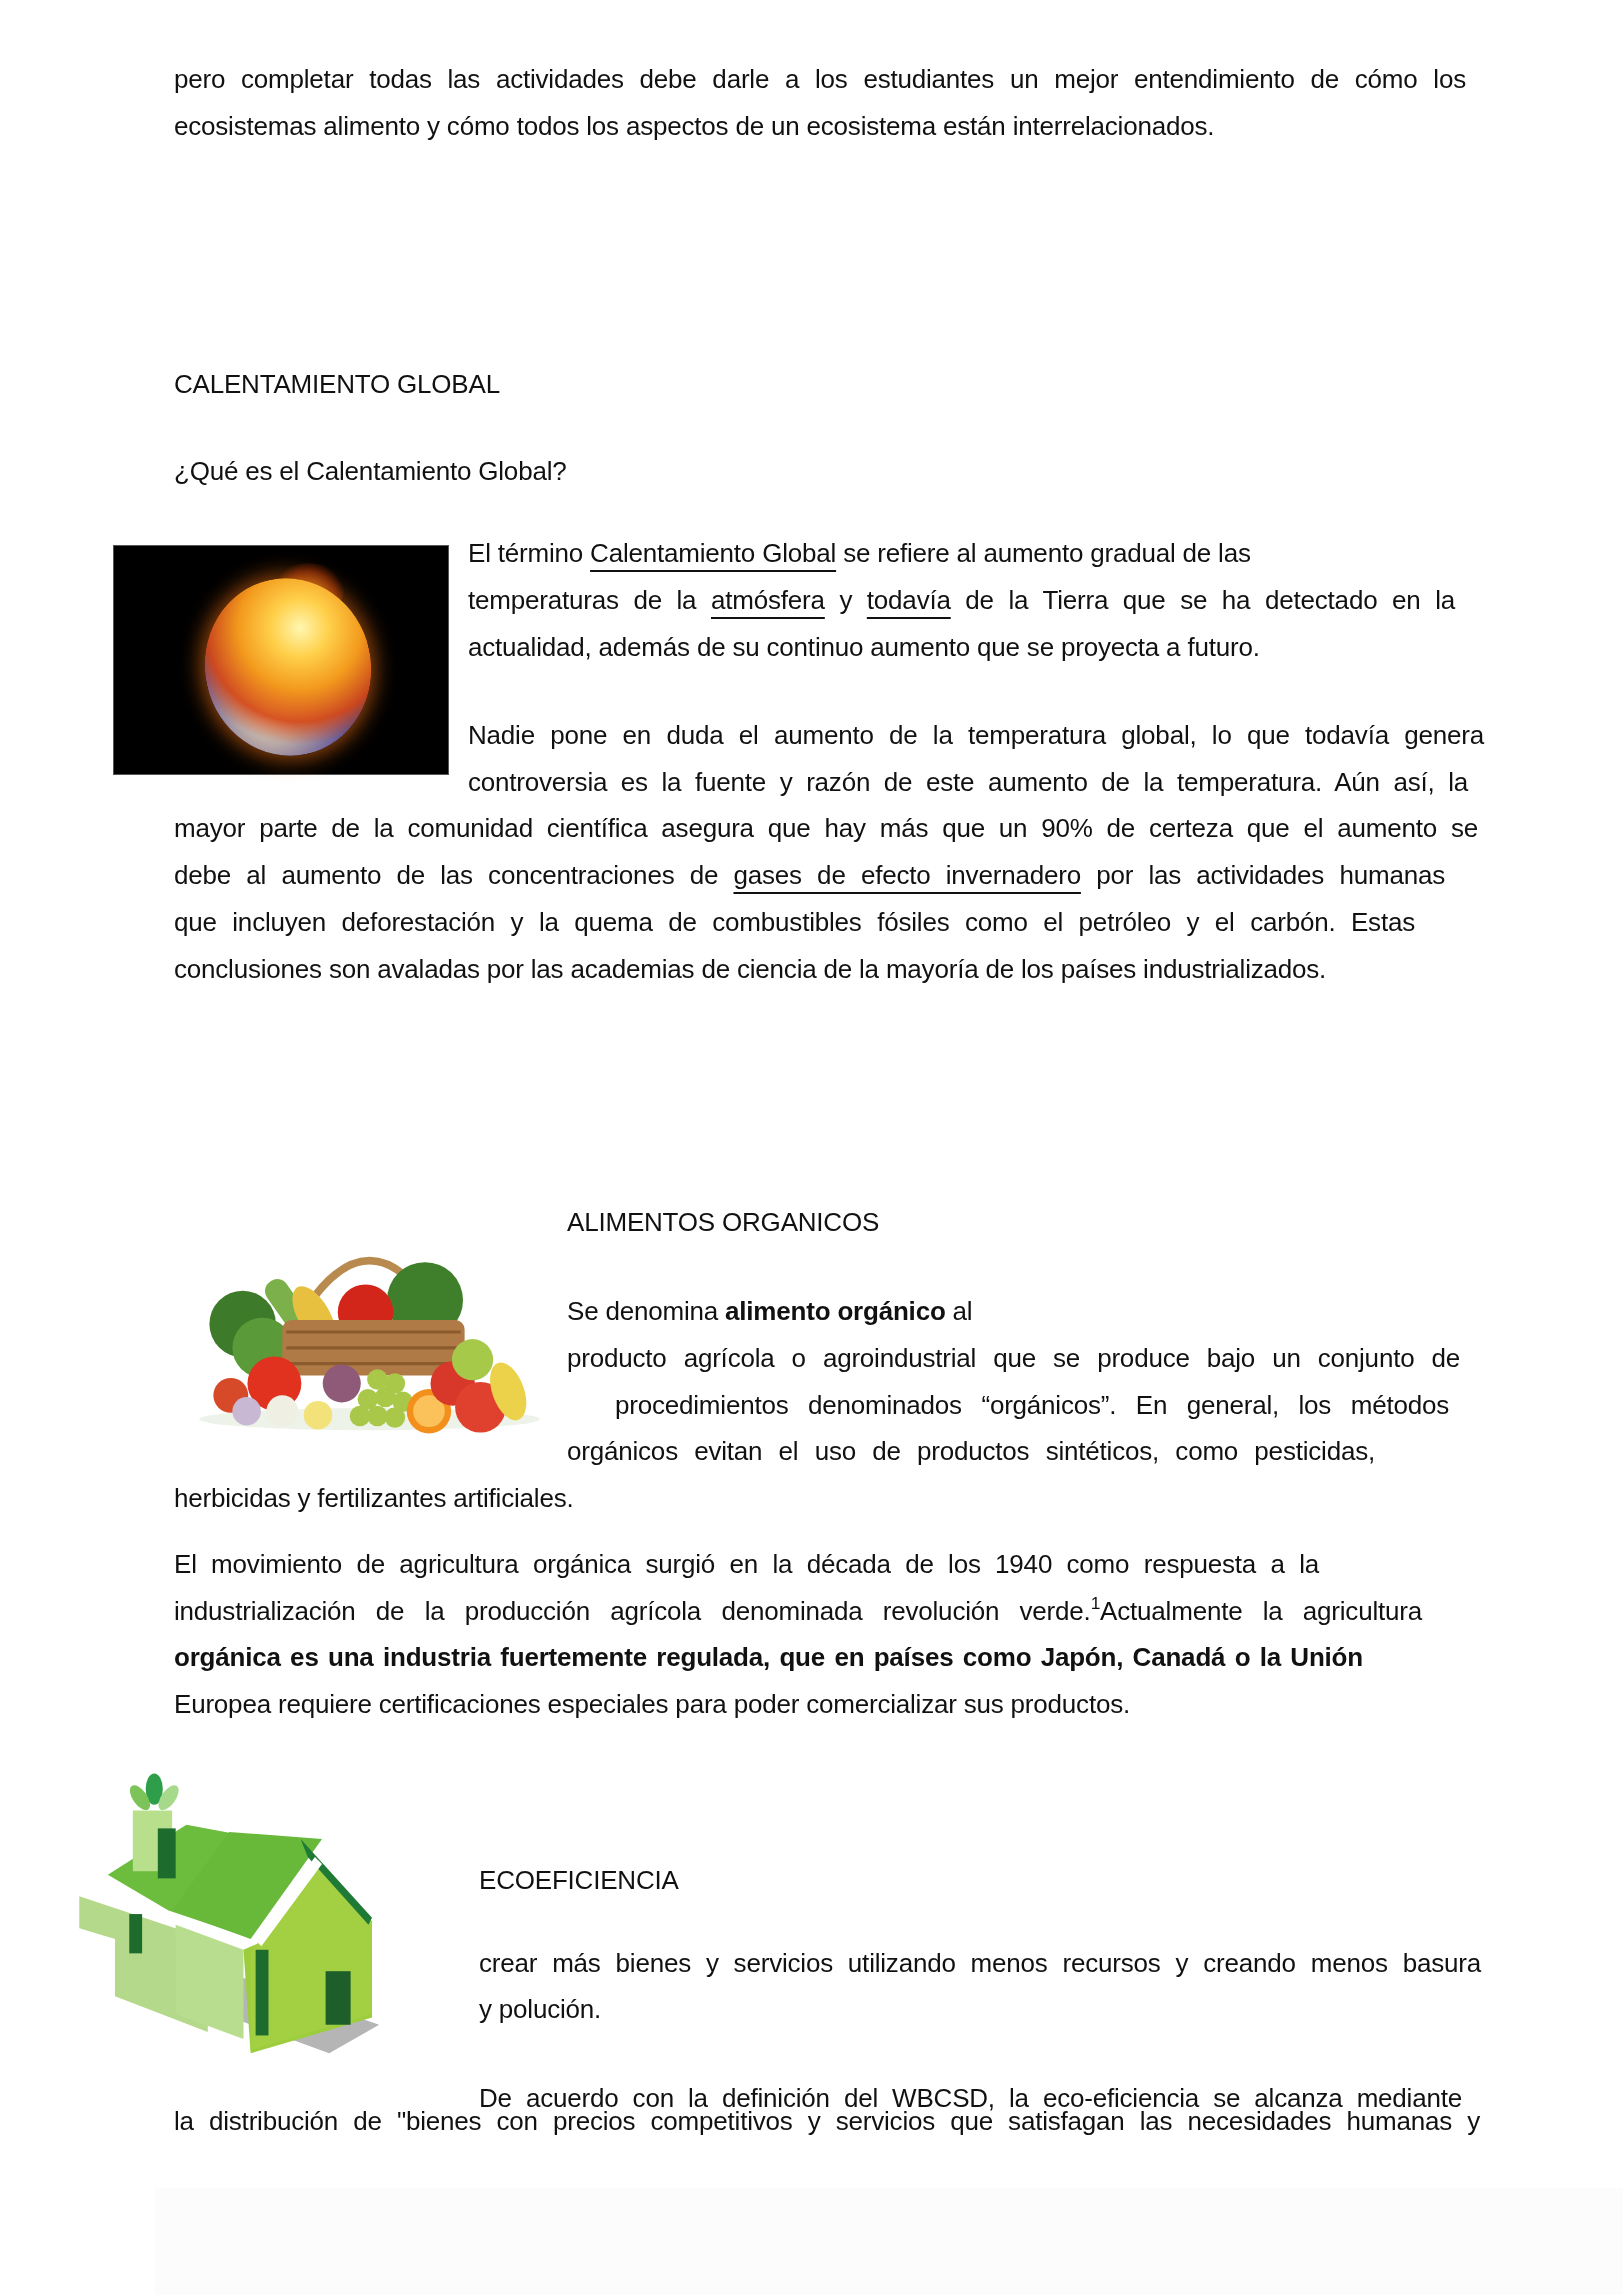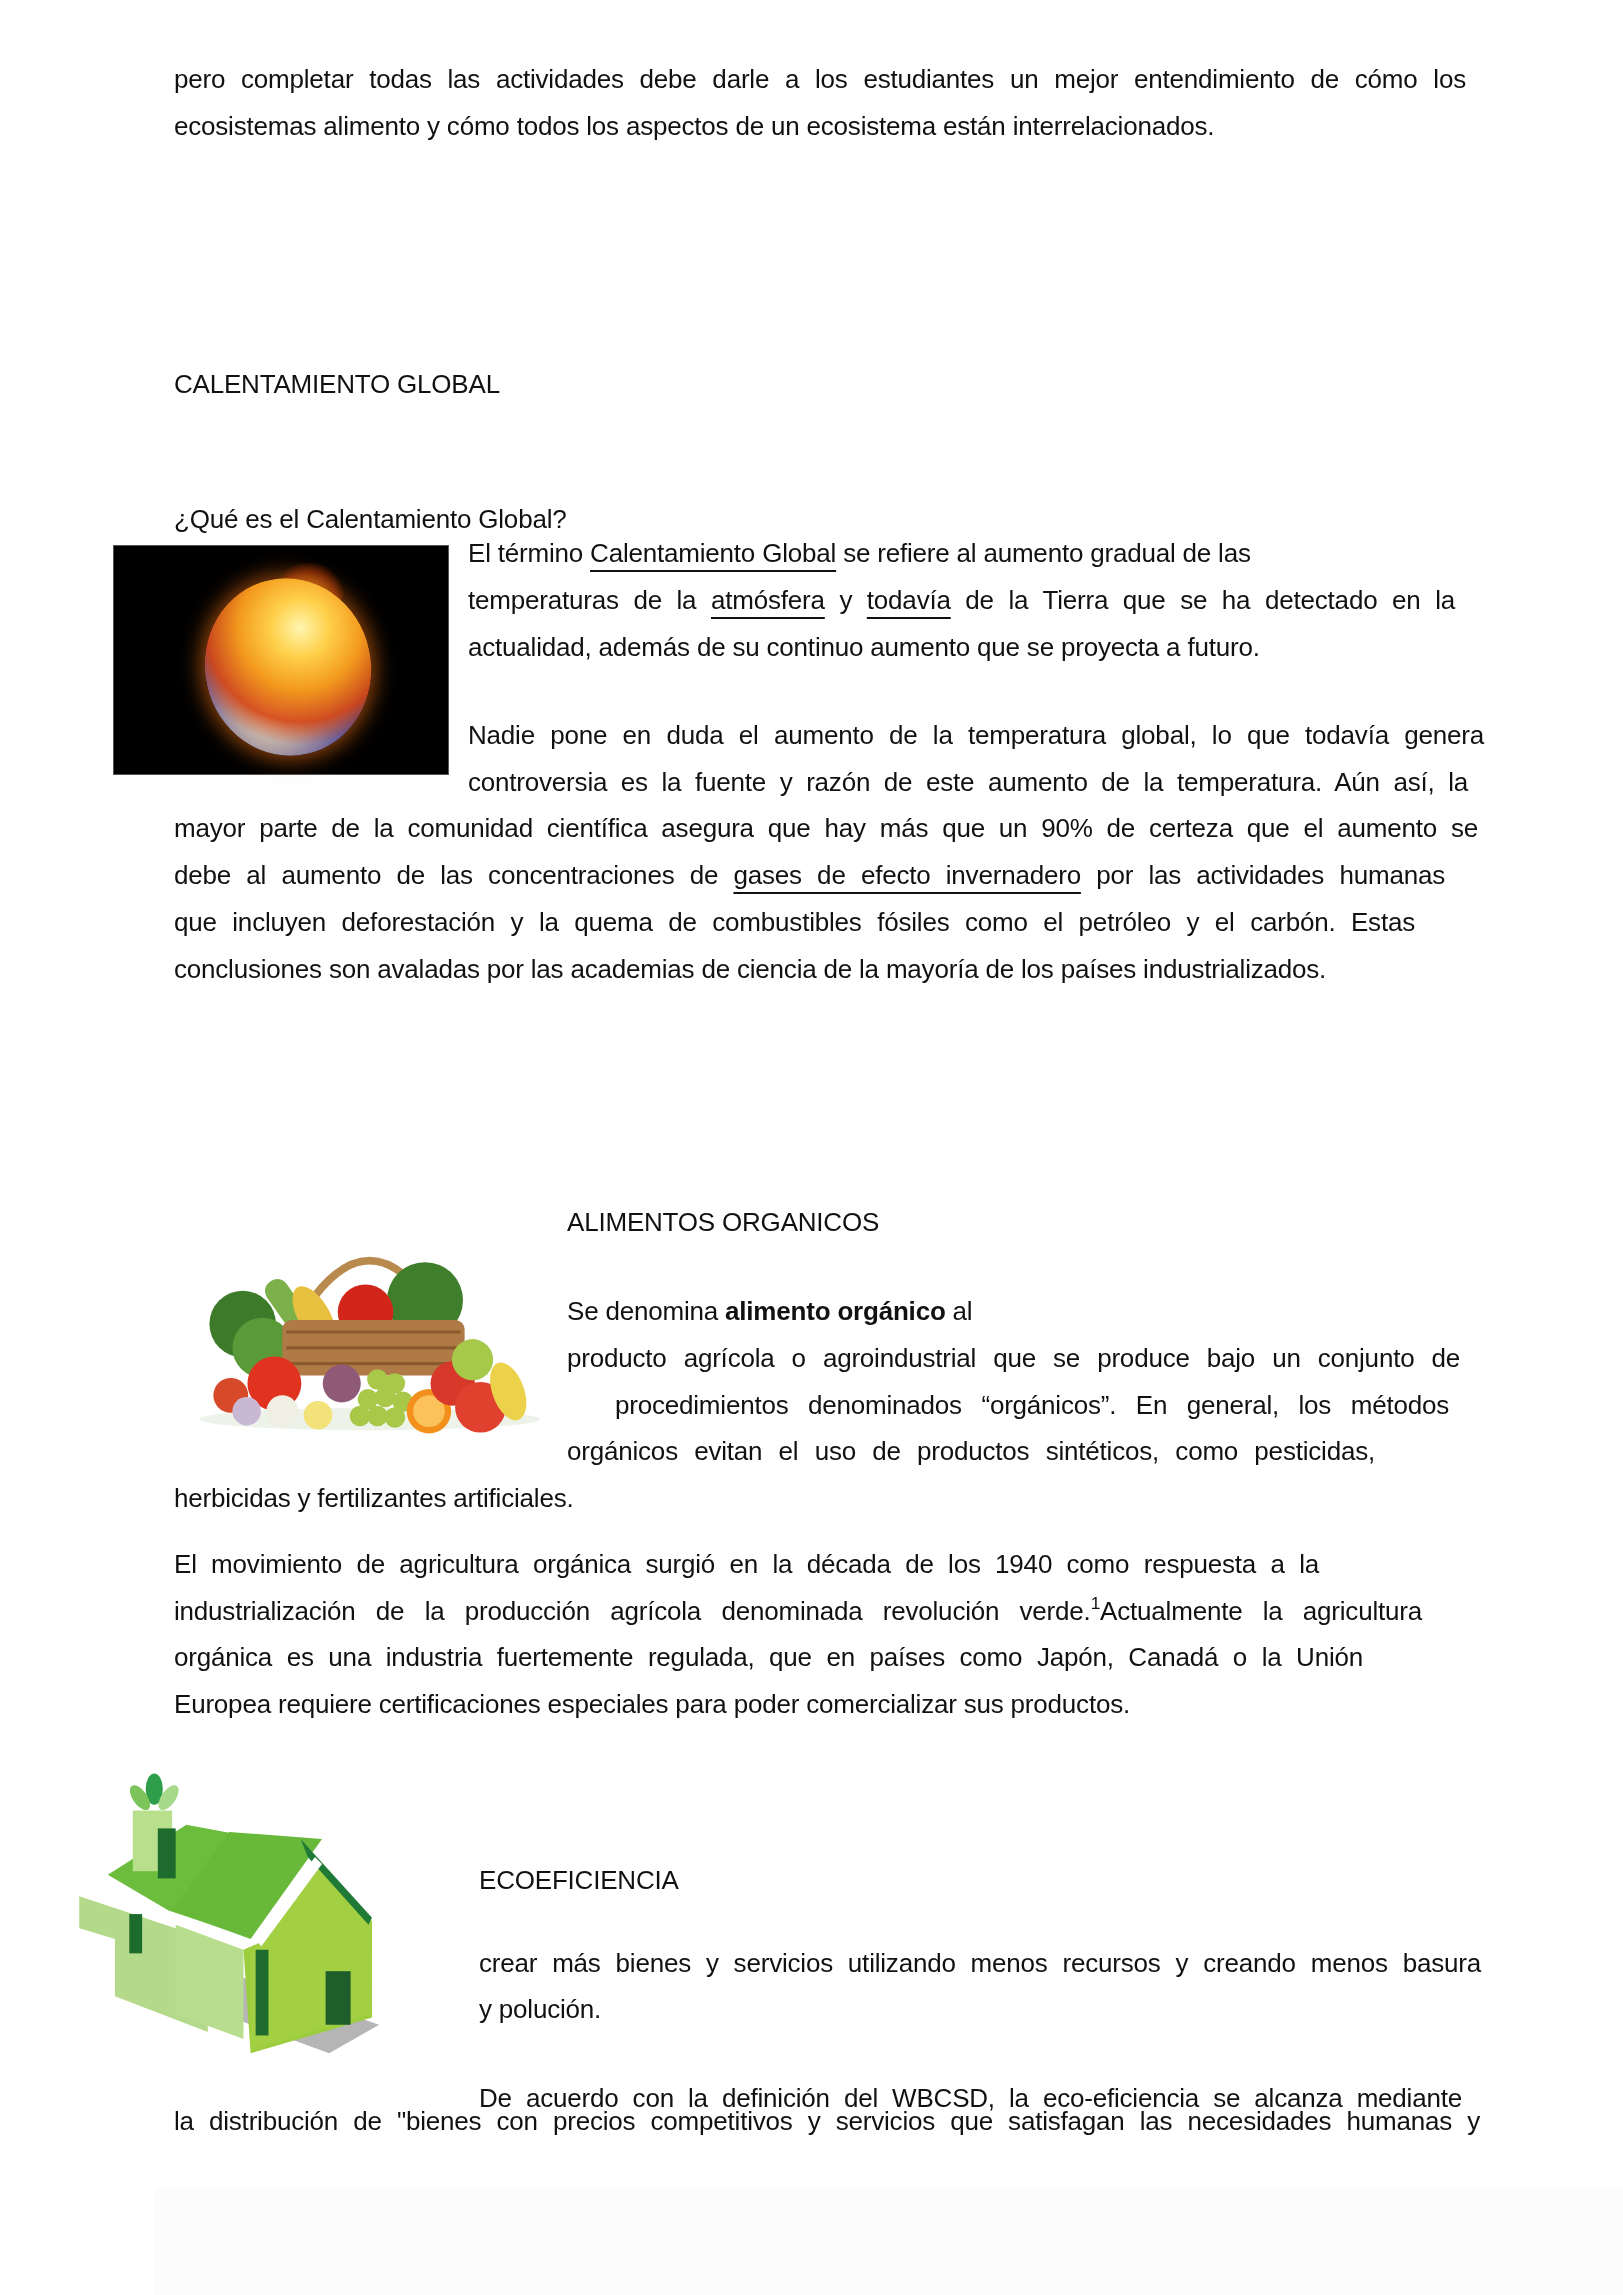--- a/index.html
+++ b/index.html
@@ -44,21 +44,21 @@
 </style>
 </head>
 <body>
 
 <div class="faint-band"></div>
 
 <div class="txt just" style="left:174px; top:56px; width:1292px;">pero completar todas las actividades debe darle a los estudiantes un mejor entendimiento de cómo los</div>
 <div class="txt" style="left:174px; top:103px;">ecosistemas alimento y cómo todos los aspectos de un ecosistema están interrelacionados.</div>
 
 <div class="txt" style="left:174px; top:361px;">CALENTAMIENTO GLOBAL</div>
-<div class="txt" style="left:174px; top:448px;margin-top:48px;">¿Qué es el Calentamiento Global?</div>
+<div class="txt" style="left:174px; top:448px;">¿Qué es el Calentamiento Global?</div>
 
 <div class="img earth">
   <div class="flame"></div>
   <div class="globe"></div>
 </div>
 
 <div class="txt" style="left:468px; top:530px;">
   <span>El término </span><span class="u">Calentamiento Global</span><span> se refiere al aumento gradual de las</span>
 </div>
 <div class="txt just" style="left:468px; top:577px; width:987px;">
@@ -117,21 +117,21 @@
 </div>
 <div class="txt just" style="left:567px; top:1335px; width:893px;">producto agrícola o agroindustrial que se produce bajo un conjunto de</div>
 <div class="txt just" style="left:567px; top:1382px; width:834px;margin-left:48px;">procedimientos denominados “orgánicos”. En general, los métodos</div>
 <div class="txt just" style="left:567px; top:1428px; width:808px;">orgánicos evitan el uso de productos sintéticos, como pesticidas,</div>
 <div class="txt" style="left:174px; top:1475px;">herbicidas y fertilizantes artificiales.</div>
 
 <div class="txt just" style="left:174px; top:1541px; width:1145px;">El movimiento de agricultura orgánica surgió en la década de los 1940 como respuesta a la</div>
 <div class="txt just" style="left:174px; top:1588px; width:1248px;">
   <span>industrialización de la producción agrícola denominada revolución verde.</span><sup>1</sup><span>Actualmente la agricultura</span>
 </div>
-<div class="txt just" style="left:174px; top:1634px; width:1189px;">orgánica es una industria fuertemente regulada, que en países como Japón, Canadá o la Unión</div>
+<div class="txt just" style="left:174px; top:1634px; width:1189px;font-weight:bold;">orgánica es una industria fuertemente regulada, que en países como Japón, Canadá o la Unión</div>
 <div class="txt" style="left:174px; top:1681px;">Europea requiere certificaciones especiales para poder comercializar sus productos.</div>
 
 <svg class="img house" viewBox="0 0 500 420">
   <polygon points="70,300 370,410 440,370 150,270" fill="#b5b5b5"></polygon>
   <polygon points="20,190 200,250 200,380 70,330 70,250 20,235" fill="#b4d98a"></polygon>
   <polygon points="155,230 250,265 250,390 155,355" fill="#b9dd8e"></polygon>
   <polygon points="250,265 330,230 430,310 430,360 260,410" fill="#9ccd3c"></polygon>
   <polygon points="260,270 350,140 430,225 430,355 260,405" fill="#a3d043"></polygon>
   <polygon points="60,160 170,90 330,120 250,245 145,210" fill="#6cbd3e"></polygon>
   <polygon points="150,210 230,100 360,110 260,250" fill="#68b83a"></polygon>

